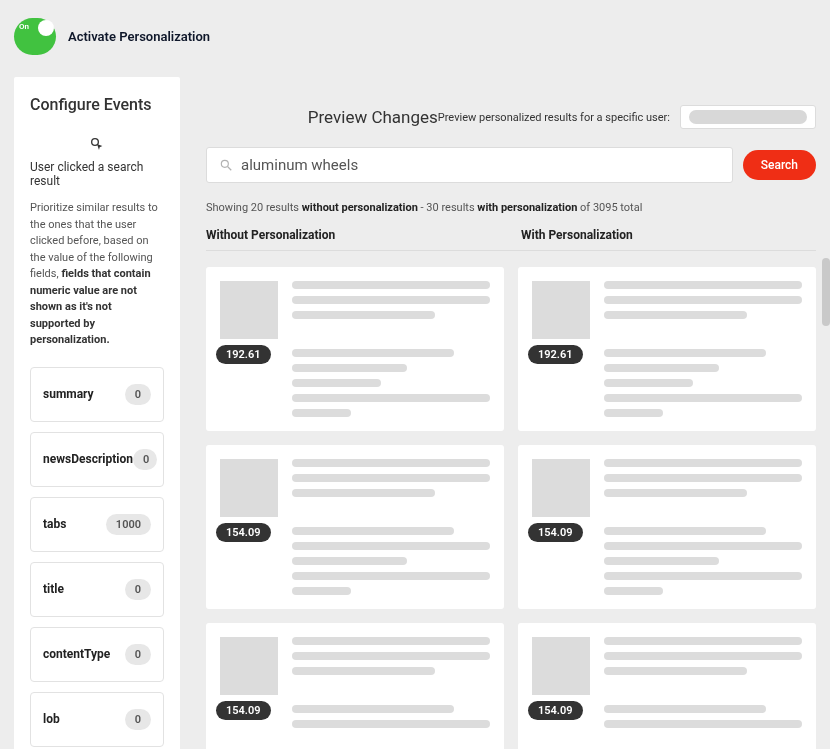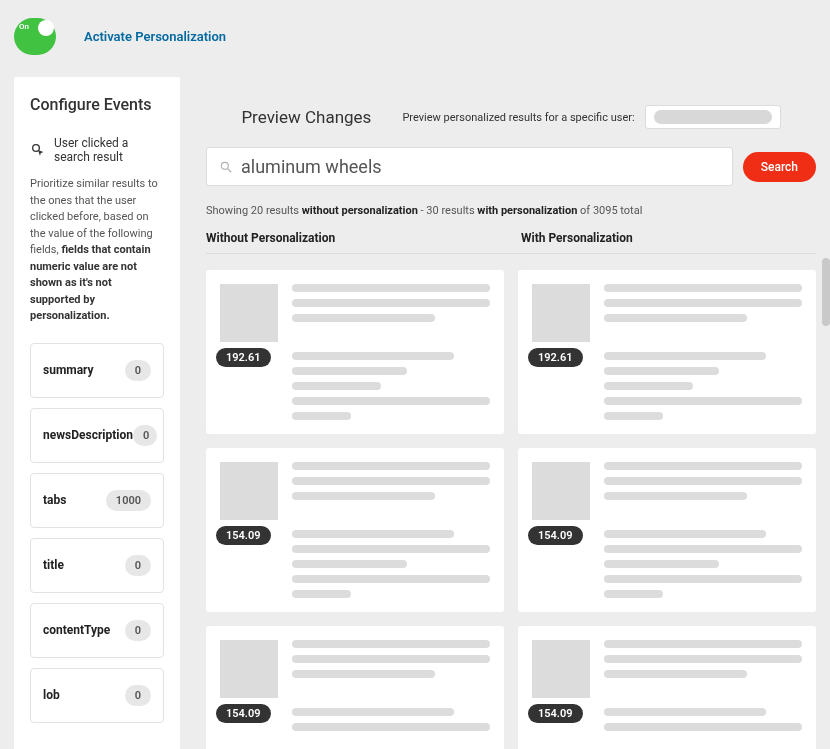--- a/index.html
+++ b/index.html
@@ -4,53 +4,53 @@
 <style>
   * { box-sizing: border-box; margin: 0; padding: 0; font-family: -apple-system, BlinkMacSystemFont, "Segoe UI", Roboto, sans-serif; }
   body { background: #ededed; color: #333; font-size: 13px; }
   .page { width: 830px; margin: 0; }
 
   
   .activate-row { display: flex; align-items: center; gap: 12px; padding: 18px 14px 22px 14px; }
   .toggle { position: relative; width: 42px; height: 37px; background: #41c240; border-radius: 20px; cursor: pointer; }
   .toggle .knob { position: absolute; right: 2px; top: 2px; width: 16px; height: 16px; background: #fff; border-radius: 50%; }
   .toggle .on-label { position: absolute; left: 5px; top: 4px; font-size: 8px; color: #fff; font-weight: 600; }
-  .activate-text { font-size: 13px; font-weight: 600; color: #0369a1; margin-left: 16px; }
+  .activate-text { font-size: 13px; font-weight: 600; color: #0f172a; }
 
   .main { display: flex; gap: 14px; padding: 0 14px 0 14px; align-items: flex-start; }
 
   
   .sidebar { width: 166px; background: #fff; border-radius: 2px; padding: 18px 16px 20px 16px; flex-shrink: 0; }
   .sidebar h2 { font-size: 16px; font-weight: 500; color: #333; margin-bottom: 22px; }
-  .event-row { display: flex; align-items: center; gap: 8px; margin-bottom: 12px; }
+  .event-row { display: flex; align-items: center; gap: 8px; margin-bottom: 12px; flex-direction: column; }
   .event-icon { width: 16px; height: 16px; display: inline-flex; align-items: center; justify-content: center; flex-shrink: 0; }
   .event-label { font-size: 12px; color: #333; }
   .event-desc { font-size: 11px; line-height: 1.5; color: #555; margin-bottom: 18px; }
   .event-desc b { font-weight: 700; color: #333; }
 
   .field-list { display: flex; flex-direction: column; gap: 10px; }
   .field-card { border: 1px solid #e2e2e2; border-radius: 4px; padding: 16px 12px; display: flex; align-items: center; justify-content: space-between; }
   .field-name { font-size: 12px; color: #222; font-weight: 700; }
   .field-badge { background: #e7e7e7; color: #555; font-size: 11px; font-weight: 600; padding: 4px 10px; border-radius: 12px; min-width: 24px; text-align: center; }
 
   .edit-btn { margin-top: 26px; width: 100%; background: #ef2e15; color: #000000; border: none; border-radius: 16px; padding: 8px 0; font-size: 12px; font-weight: 500; cursor: pointer; }
 
   
   .preview { flex: 1; padding: 0 0 0 12px; }
-  .preview-header { display: flex; align-items: center; justify-content: center; padding: 28px 0 18px 0; gap: 31px; }
+  .preview-header { display: flex; align-items: center; justify-content: flex-end; padding: 28px 0 18px 0; }
   .preview-header h2 { font-size: 17px; font-weight: 400; color: #333; }
   .user-prompt { display: flex; align-items: center; gap: 10px; }
   .user-prompt-label { font-size: 11px; color: #333; }
   .user-placeholder { width: 118px; height: 14px; background: #d8d8d8; border-radius: 8px; }
   .user-input-box { border: 1px solid #dcdcdc; border-radius: 3px; padding: 4px 8px; background: #fff; display: flex; align-items: center; }
 
   .search-row { display: flex; gap: 10px; align-items: center; margin-bottom: 18px; }
   .search-box { flex: 1; display: flex; align-items: center; gap: 8px; border: 1px solid #dcdcdc; border-radius: 3px; background: #fff; padding: 8px 12px; }
   .search-box .mag { width: 14px; height: 14px; opacity: .5; }
-  .search-box input { border: none; outline: none; font-size: 18px; color: #555; flex: 1; background: transparent; }
+  .search-box input { border: none; outline: none; font-size: 15px; color: #555; flex: 1; background: transparent; }
   .search-btn { background: #ef2e15; color: #fff; border: none; border-radius: 16px; padding: 8px 18px; font-size: 12px; font-weight: 500; cursor: pointer; }
 
   .summary-line { font-size: 11px; color: #555; margin-bottom: 14px; }
   .summary-line b { font-weight: 700; color: #222; }
 
   .col-headers { display: flex; gap: 20px; margin-bottom: 8px; }
   .col-headers > div { flex: 1; font-size: 12px; font-weight: 700; color: #222; }
 
   .divider { border: none; border-top: 1px solid #dcdcdc; margin-bottom: 16px; }
 

